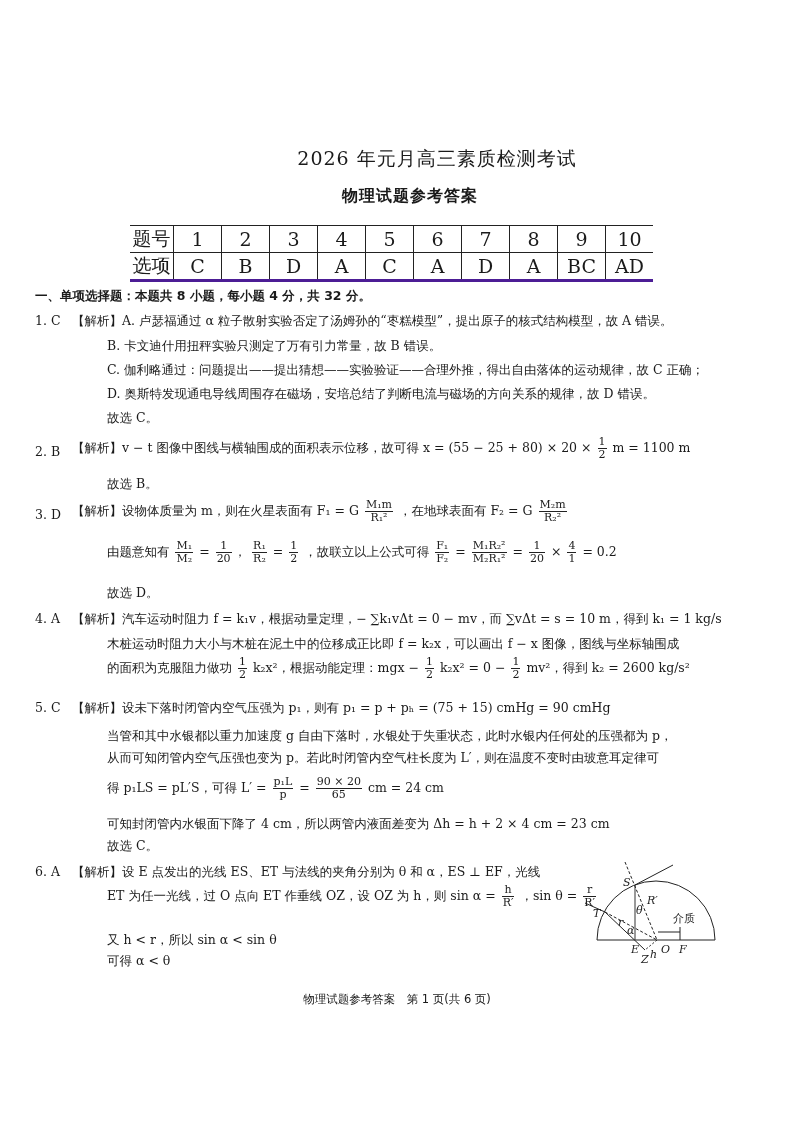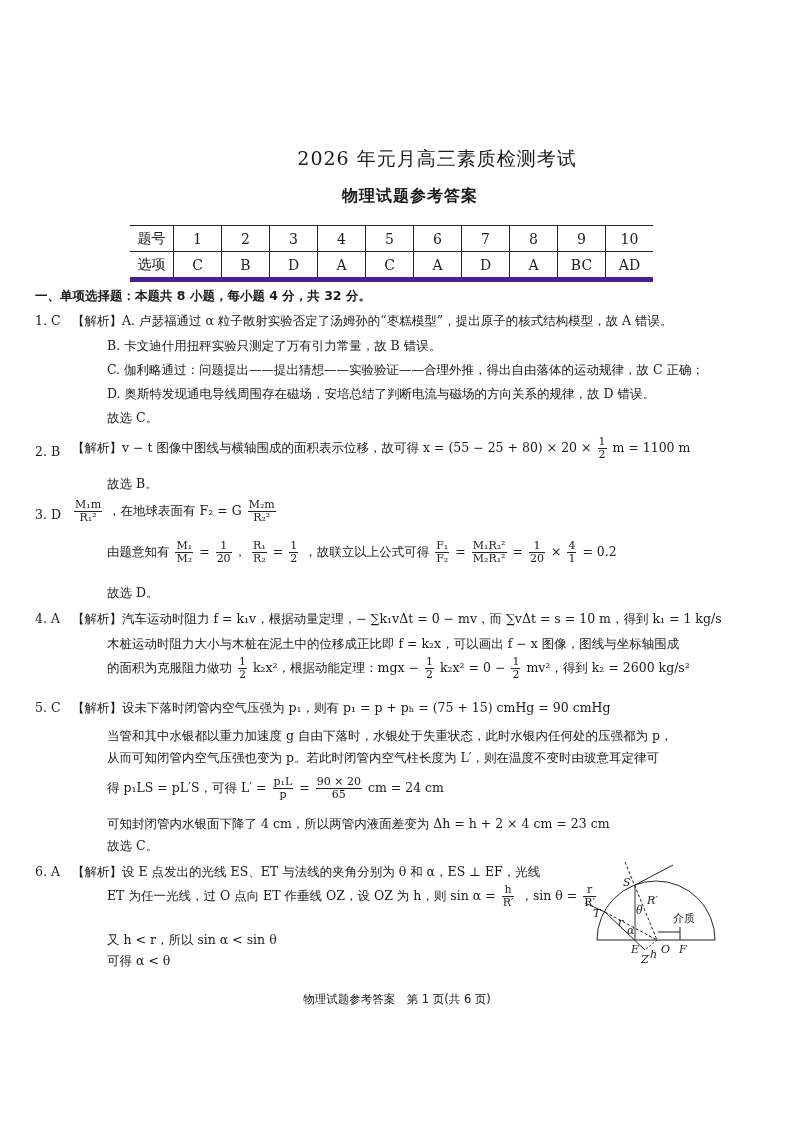--- a/index.html
+++ b/index.html
@@ -2,26 +2,26 @@
 <html><head>
 <meta charset="utf-8">
 <style>
   html, body { margin: 0; padding: 0; background: #ffffff; }
   body { width: 794px; height: 1123px; position: relative; overflow: hidden;
          font-family: "DejaVu Serif", "Liberation Serif", serif; color: #1a1a1a; }
   .abs { position: absolute; white-space: nowrap; }
   .title { left: 0; width: 794px; text-align: center; top: 146px; font-size: 19px; letter-spacing: 1px; padding-left: 40px; }
   .subtitle { left: 0; width: 794px; text-align: center; top: 186px; font-size: 16px; font-weight: bold;
               font-family: "DejaVu Sans", "Liberation Sans", sans-serif; letter-spacing: 1px; margin-left: 13px; }
-  table.ans { position: absolute; left: 130px; top: 225px; border-collapse: collapse; font-size: 14px; }
+  table.ans { position: absolute; left: 130px; top: 225px; border-collapse: collapse; font-size: 19px; }
   table.ans td { height: 25px; text-align: center; border-left: 1px solid #222; padding: 0; }
   table.ans td:first-child { border-left: none; width: 43px; }
   table.ans td.c { width: 47px; }
   table.ans tr.top td { border-top: 1px solid #222; border-bottom: 1px solid #222; }
-  table.ans tr.bot td { border-bottom: 5px solid #4c1d95; }
+  table.ans tr.bot td { border-bottom: 3px solid #4c1d95; }
   .sec { left: 35px; top: 288px; font-size: 12.5px; font-weight: bold; font-family: "DejaVu Sans", sans-serif; }
   .qnum { left: 35px; font-size: 12.5px; text-align: right; }
   .line { left: 107px; font-size: 12.5px; }
   .frac { display: inline-block; vertical-align: middle; text-align: center; margin: 0 2px; font-size: 11px; line-height: 1.05; }
   .frac .n { display: block; border-bottom: 1px solid #222; padding: 0 1px; }
   .frac .d { display: block; padding: 0 1px; }
   .footer { left: 0; width: 794px; text-align: center; top: 992px; font-size: 11.5px; font-family: "DejaVu Sans", sans-serif; }
   .diagram { position: absolute; left: 585px; top: 850px; width: 190px; height: 120px; }
   .diagram text { font-size: 11px; font-family: "DejaVu Serif", serif; font-style: italic; fill: #222; }
   .diagram text.cn { font-style: normal; }
@@ -75,20 +75,21 @@
 <div class="abs qnum" style="top:444px">2. B</div>
 <div class="abs line" style="top:436px; left:72px">
   <span>【解析】v − t 图像中图线与横轴围成的面积表示位移，故可得 x = (55 − 25 + 80) × 20 ×</span>
   <span class="frac"><span class="n">1</span><span class="d">2</span></span>
   <span>m = 1100 m</span>
 </div>
 <div class="abs line" style="top:476px">故选 B。</div>
 
 <div class="abs qnum" style="top:507px">3. D</div>
 <div class="abs line" style="top:499px; left:72px">
+  <span>【解析】设物体质量为 m，则在火星表面有 F₁ = G</span>
   <span class="frac"><span class="n">M₁m</span><span class="d">R₁²</span></span>
   <span>，在地球表面有 F₂ = G</span>
   <span class="frac"><span class="n">M₂m</span><span class="d">R₂²</span></span>
 </div>
 <div class="abs line" style="top:540px">
   <span>由题意知有</span>
   <span class="frac"><span class="n">M₁</span><span class="d">M₂</span></span>
   <span>=</span>
   <span class="frac"><span class="n">1</span><span class="d">20</span></span><span>，</span>
   <span class="frac"><span class="n">R₁</span><span class="d">R₂</span></span>

